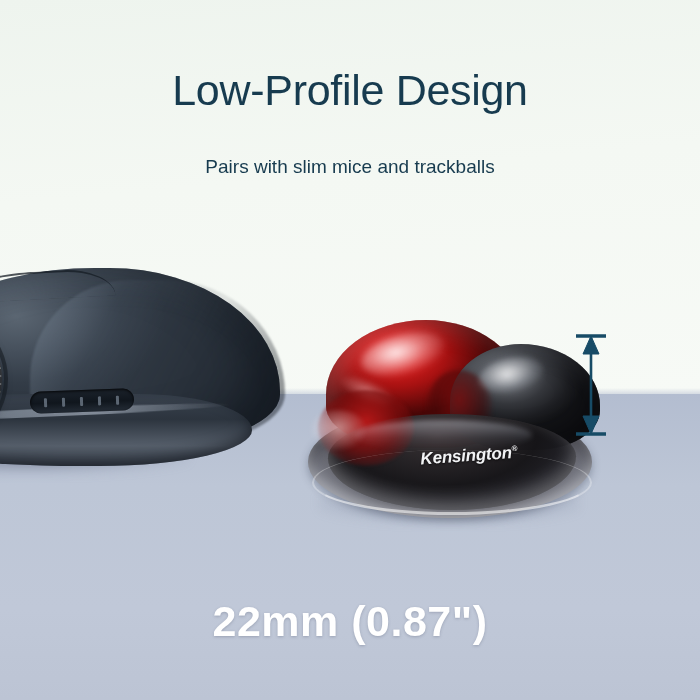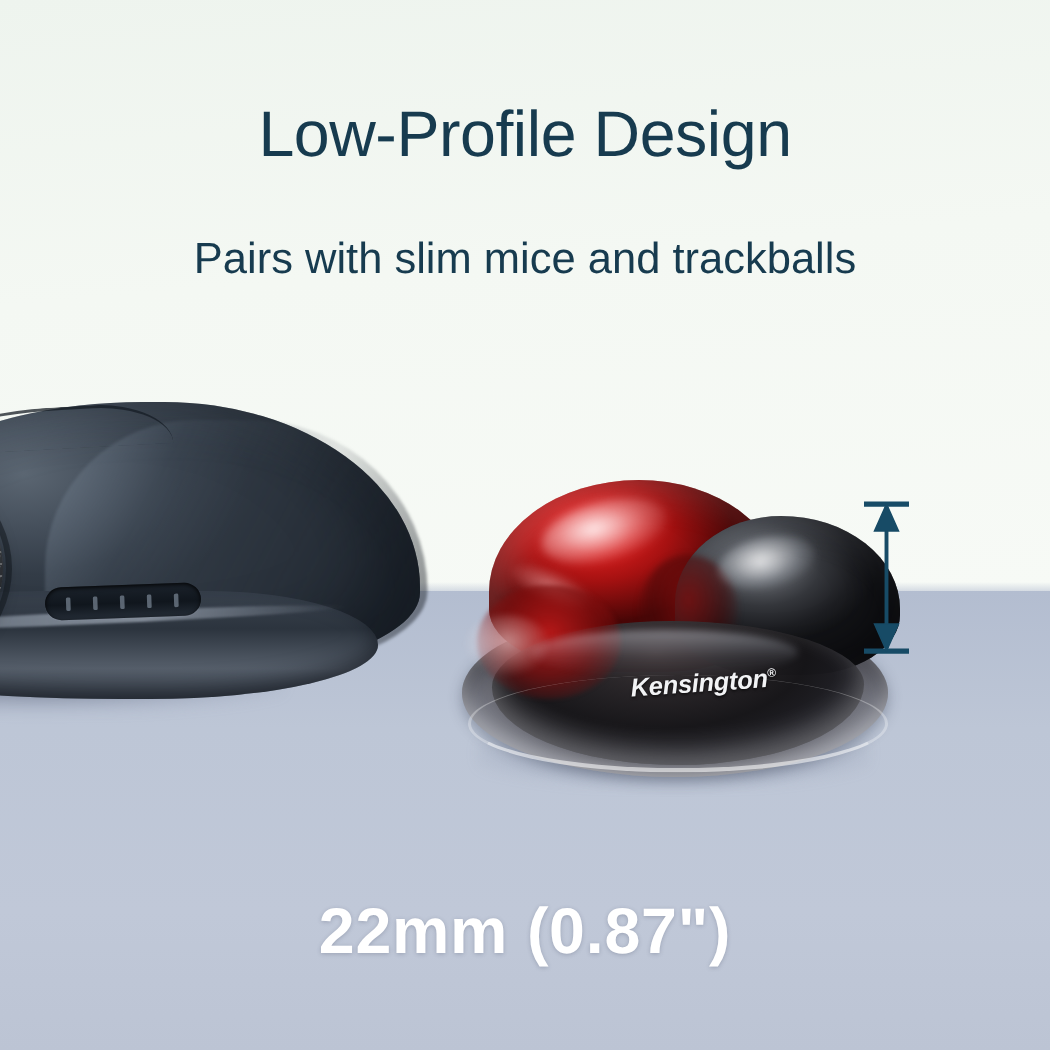--- a/index.html
+++ b/index.html
@@ -25,21 +25,21 @@
   }
 
   
   .headline{
     position:absolute;left:0;top:68px;width:700px;text-align:center;
     font-size:43px;font-weight:400;letter-spacing:-0.3px;
     color:#173b4f;line-height:1.05;
   }
   .subline{
     position:absolute;left:0;top:155px;width:700px;text-align:center;
-    color:#173b4f;font-size:29px;font-weight:400;line-height:1.28;
+    color:#173b4f;font-size:19px;font-weight:400;line-height:1.28;
   }
   .subline div{white-space:nowrap;}
 
   
   .dim-caption{
     position:absolute;left:0;top:597px;width:700px;text-align:center;
     color:#ffffff;font-size:43px;font-weight:600;letter-spacing:0.5px;
     text-shadow:0 1px 3px rgba(60,70,95,.28);
   }
 

